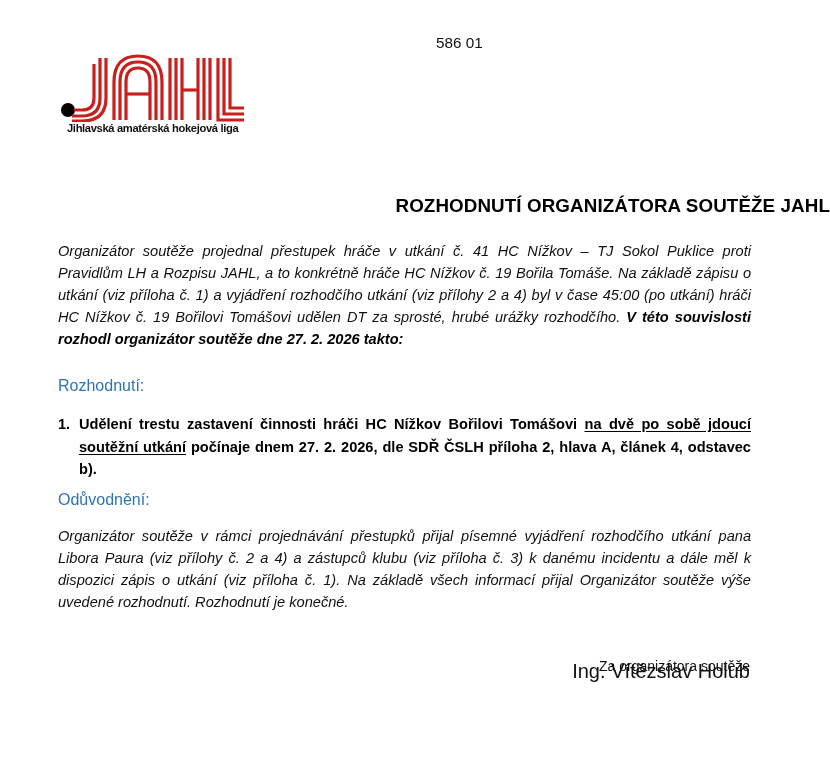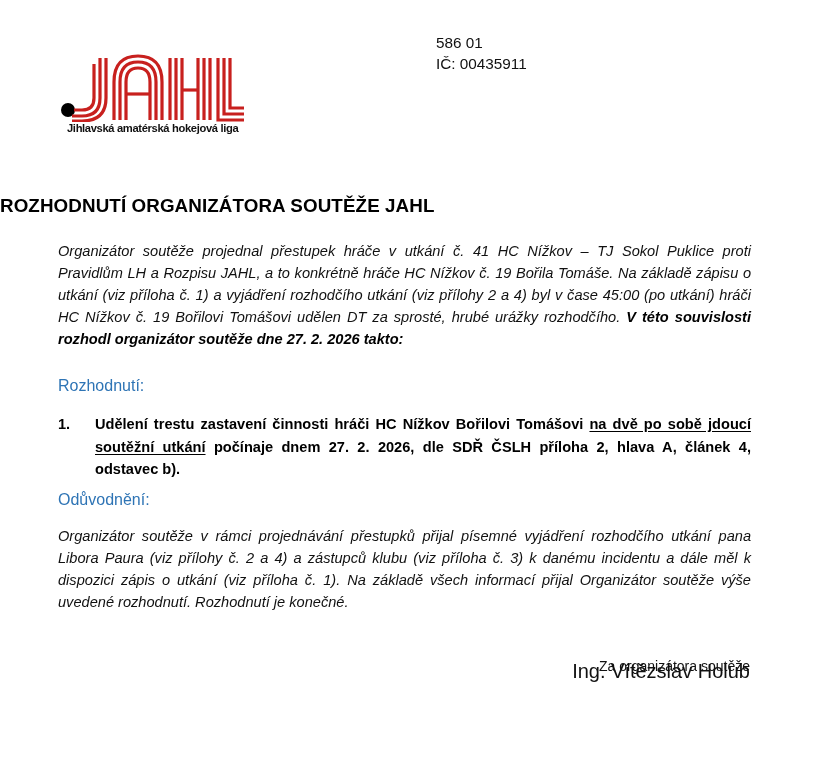--- a/index.html
+++ b/index.html
@@ -4,33 +4,33 @@
 <style>
   html, body { margin: 0; padding: 0; background: #ffffff; }
   body { width: 830px; height: 780px; position: relative; overflow: hidden;
          font-family: "Liberation Sans", sans-serif; color: #000; }
   .logo { position: absolute; left: 58px; top: 50px; width: 200px; height: 90px; }
   .logo svg { display: block; }
   .logo-sub { position: absolute; left: 9px; top: 72px; font-size: 11.2px; font-weight: bold;
               letter-spacing: -0.35px; white-space: nowrap; color: #111; text-align: right; }
   .address { position: absolute; left: 436px; top: 33px; font-size: 15.3px; line-height: 20.5px; color: #111; }
   .address div { white-space: nowrap; }
-  .title { position: absolute; left: 0; width: 830px; top: 195px; text-align: left;
+  .title { position: absolute; left: 0; width: 830px; top: 195px; text-align: right;
            font-size: 18.8px; font-weight: bold; letter-spacing: 0.1px; }
   .para { position: absolute; left: 58px; width: 693px; font-size: 14.6px; line-height: 22px;
           text-align: justify; color: #111; font-style: italic; }
   .para b { color: #000; }
   .p1 { top: 240px; }
   .h2 { position: absolute; left: 58px; font-size: 16px; font-weight: normal; color: #2e74b5; }
   .h-rozh { top: 377px; }
   .h-odu { top: 491px; }
   .list { position: absolute; left: 58px; top: 413px; width: 693px; font-size: 14.6px; line-height: 22.5px;
           font-weight: bold; }
   .list .num { position: absolute; left: 0; top: 0; }
-  .list .txt { margin-left: 37px; text-align: justify; display: block; }
+  .list .txt { margin-left: 21px; text-align: justify; display: block; }
   .list u { text-decoration: underline; text-underline-offset: 2px; }
   .p2 { top: 525px; }
   .sign1 { position: absolute; right: 80px; top: 658px; font-size: 14px; white-space: nowrap; color: #111; }
   .sign2 { position: absolute; right: 80px; top: 660px; font-size: 20px; white-space: nowrap; color: #111; }
 </style>
 </head>
 <body>
 
 <div class="logo">
   <svg width="190" height="72" viewBox="0 0 190 72">
@@ -58,21 +58,20 @@
       <path d="M160 8 V70 H186"></path>
       <path d="M166 8 V64 H186"></path>
       <path d="M172 8 V58 H186"></path>
     </g>
   </svg>
   <div class="logo-sub">Jihlavská amatérská hokejová liga</div>
 </div>
 
 <div class="address">
   <div>586 01</div>
-  <div>IČ: 00435911</div>
 </div>
 
 <div class="title">ROZHODNUTÍ ORGANIZÁTORA SOUTĚŽE JAHL</div>
 
 <div class="para p1"><span>Organizátor soutěže projednal přestupek hráče v utkání č. 41 HC Nížkov – TJ Sokol Puklice proti Pravidlům LH a Rozpisu JAHL, a to konkrétně hráče HC Nížkov č. 19 Bořila Tomáše. Na základě zápisu o utkání (viz příloha č. 1) a vyjádření rozhodčího utkání (viz přílohy 2 a 4) byl v čase 45:00 (po utkání) hráči HC Nížkov č. 19 Bořilovi Tomášovi udělen DT za sprosté, hrubé urážky rozhodčího. </span><b>V této souvislosti rozhodl organizátor soutěže dne 27. 2. 2026 takto:</b></div>
 
 <div class="h2 h-rozh">Rozhodnutí:</div>
 
 <div class="list">
   <span class="num">1.</span>

